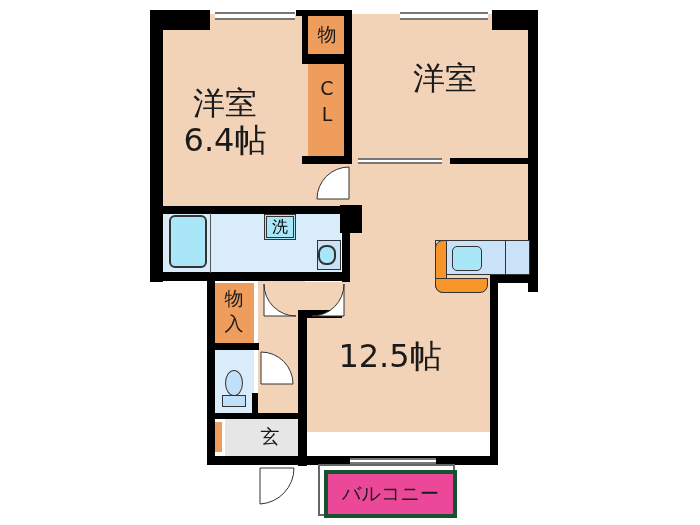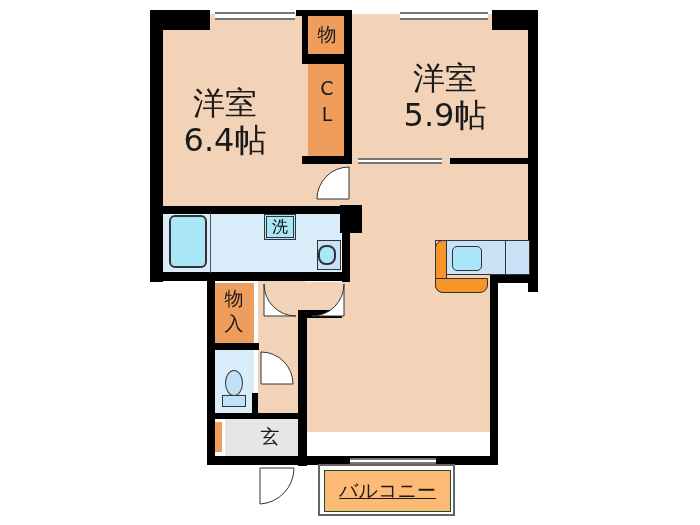--- a/index.html
+++ b/index.html
@@ -60,21 +60,21 @@
 <div class="abs wall" style="left:207px;top:456px;width:291px;height:9px;"></div>
 <div class="abs wall" style="left:490px;top:282px;width:8px;height:183px;"></div>
 <div class="abs wall" style="left:490px;top:274px;width:48px;height:9px;"></div>
 
 <div class="abs win" style="left:215px;top:12px;width:80px;height:8px;"></div>
 <div class="abs win" style="left:400px;top:12px;width:88px;height:8px;"></div>
 <div class="abs win" style="left:358px;top:158px;width:84px;height:6px;"></div>
 <div class="abs win" style="left:350px;top:458px;width:86px;height:6px;"></div>
 
 <div class="abs" style="left:318px;top:464px;width:137px;height:52px;border:2px solid #666;background:#fff;padding:4px;">
-  <div style="width:100%;height:100%;background:#fdba74;border:1px solid #14532d;display:flex;align-items:center;justify-content:center;font-size:19px;color:#1a1a1a;text-decoration:underline;">バルコニー</div>
+  <div style="width:100%;height:100%;background:#ec4899;border:4px solid #14532d;display:flex;align-items:center;justify-content:center;font-size:19px;color:#1a1a1a;">バルコニー</div>
 </div>
 
 <div class="abs" style="left:169px;top:215px;width:38px;height:53px;background:#a9e6f8;border:2px solid #333;border-radius:6px;"></div>
 <div class="abs" style="left:210px;top:213px;width:1px;height:60px;background:#555;"></div>
 
 <div class="abs" style="left:264px;top:214px;width:32px;height:26px;background:#a9e6f8;border:3px double #333;display:flex;align-items:center;justify-content:center;font-size:16px;">
   <span>洗</span>
 </div>
 
 <div class="abs" style="left:317px;top:240px;width:24px;height:30px;background:#c9e2f7;border:1px solid #333;"></div>
@@ -104,23 +104,23 @@
 <svg style="left:258px;top:466px;" width="40" height="44">
     <path d="M2 2 L36 2 A36 36 0 0 1 2 38 Z" fill="#fff" stroke="#333"></path>
   </svg>
 
 <div class="label big" style="left:170px;top:85px;width:110px;">
   <div>洋室</div>
   <div>6.4帖</div>
 </div>
 <div class="label big" style="left:385px;top:60px;width:120px;">
   <div>洋室</div>
-  <div>5.9帖</div>
 </div>
 <div class="label big" style="left:330px;top:338px;width:120px;">
+  <div>12.5帖</div>
 </div>
 
 <div class="label small" style="left:308px;top:24px;width:38px;">物</div>
 <div class="label small" style="left:308px;top:78px;width:38px;">C</div>
 <div class="label small" style="left:308px;top:104px;width:38px;">L</div>
 <div class="label small" style="left:214px;top:288px;width:40px;">物</div>
 <div class="label small" style="left:214px;top:313px;width:40px;">入</div>
 <div class="label small" style="left:250px;top:426px;width:40px;">玄</div>
 
 </body></html>

